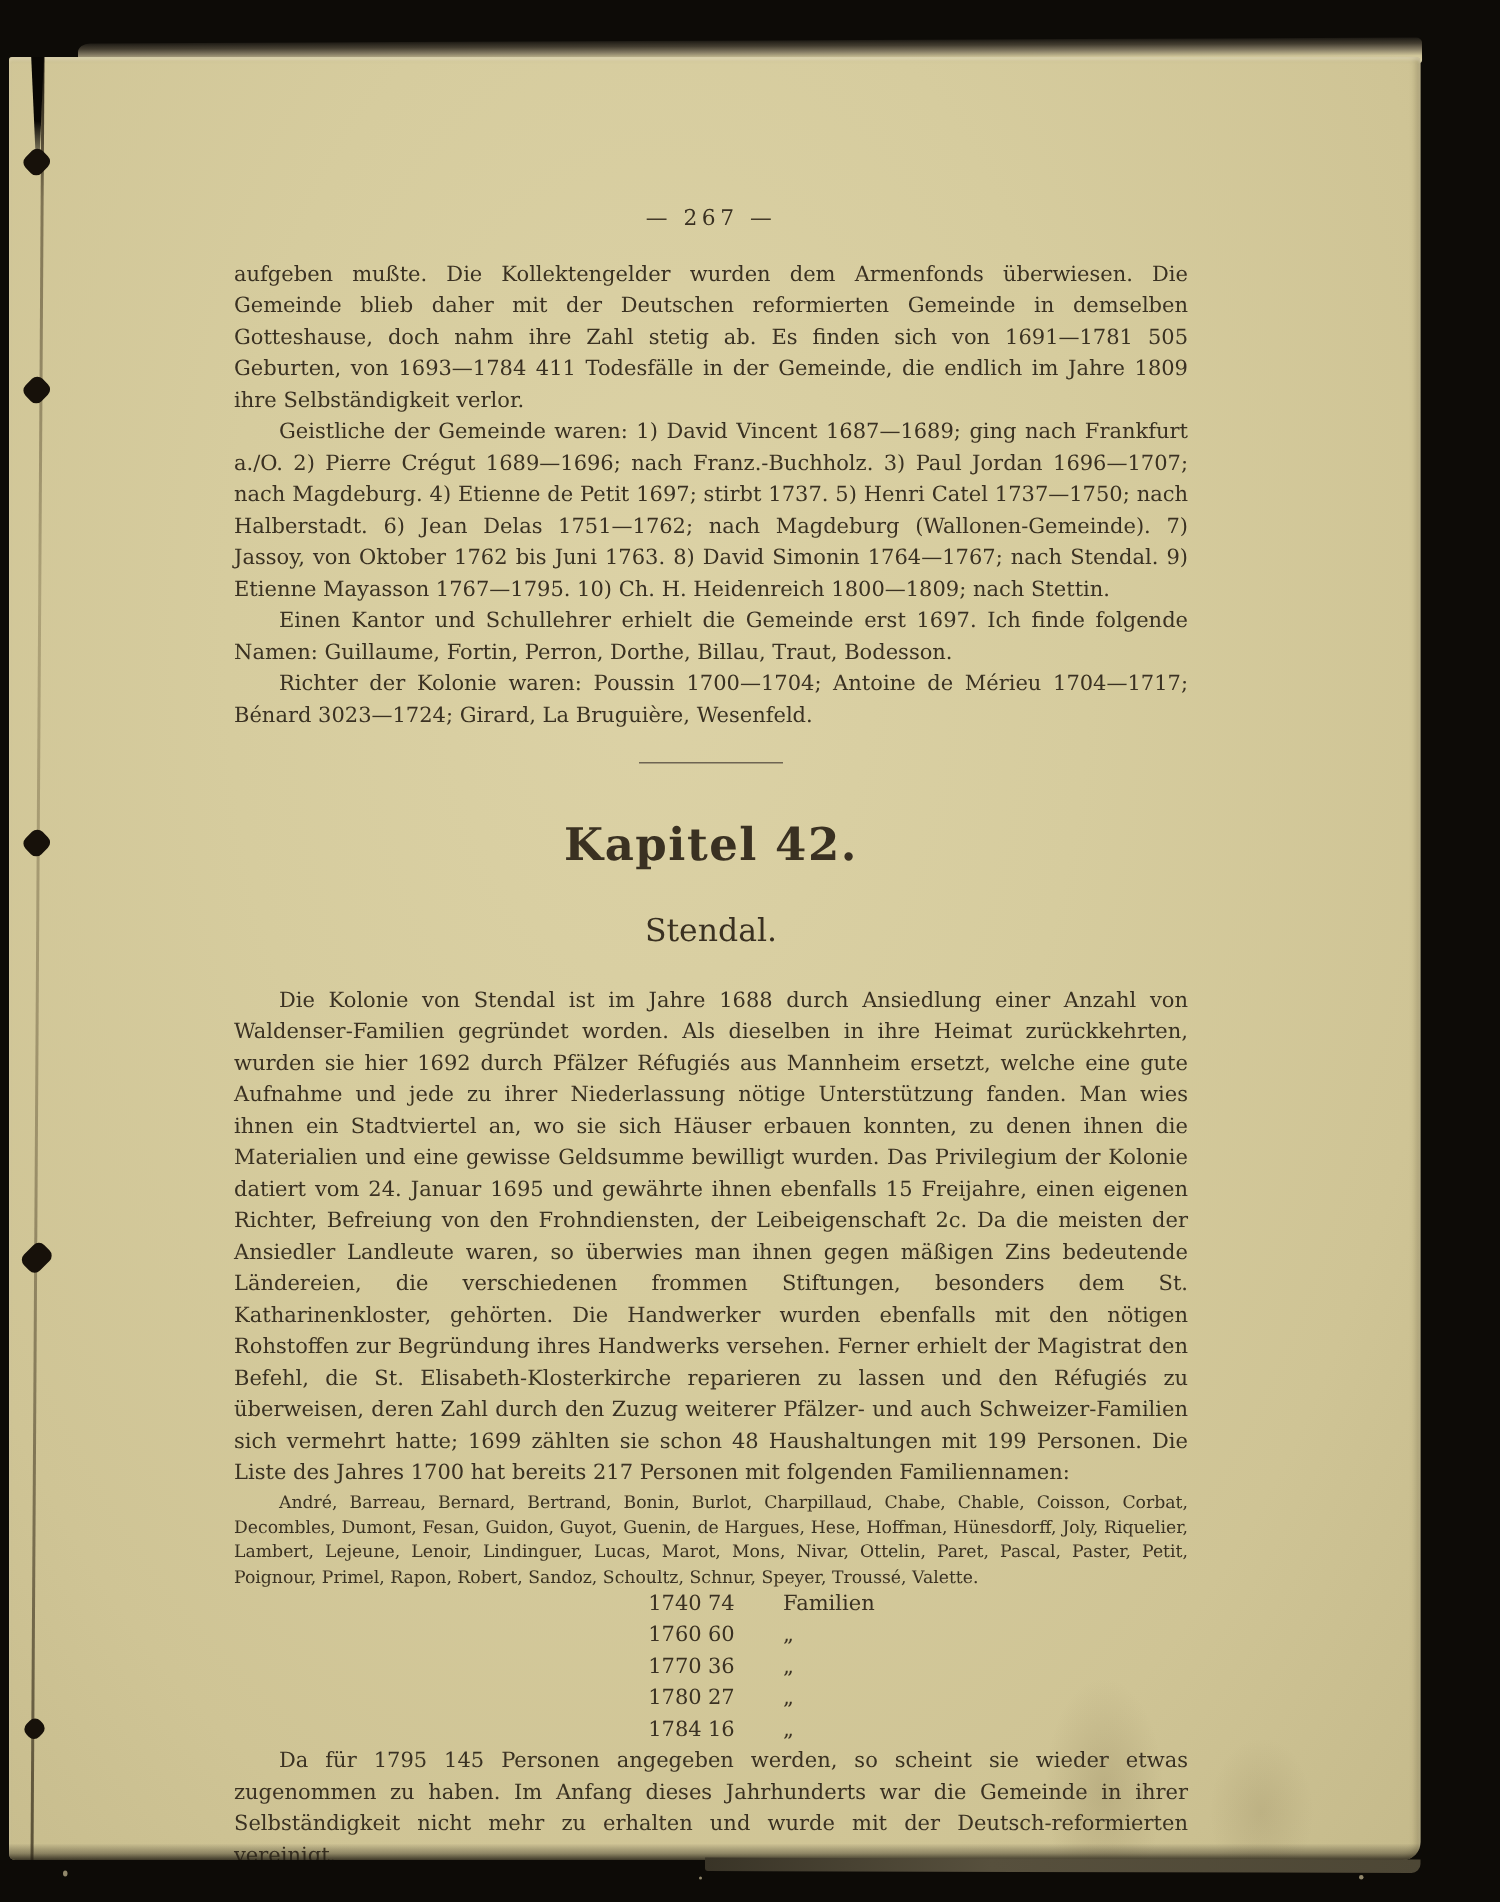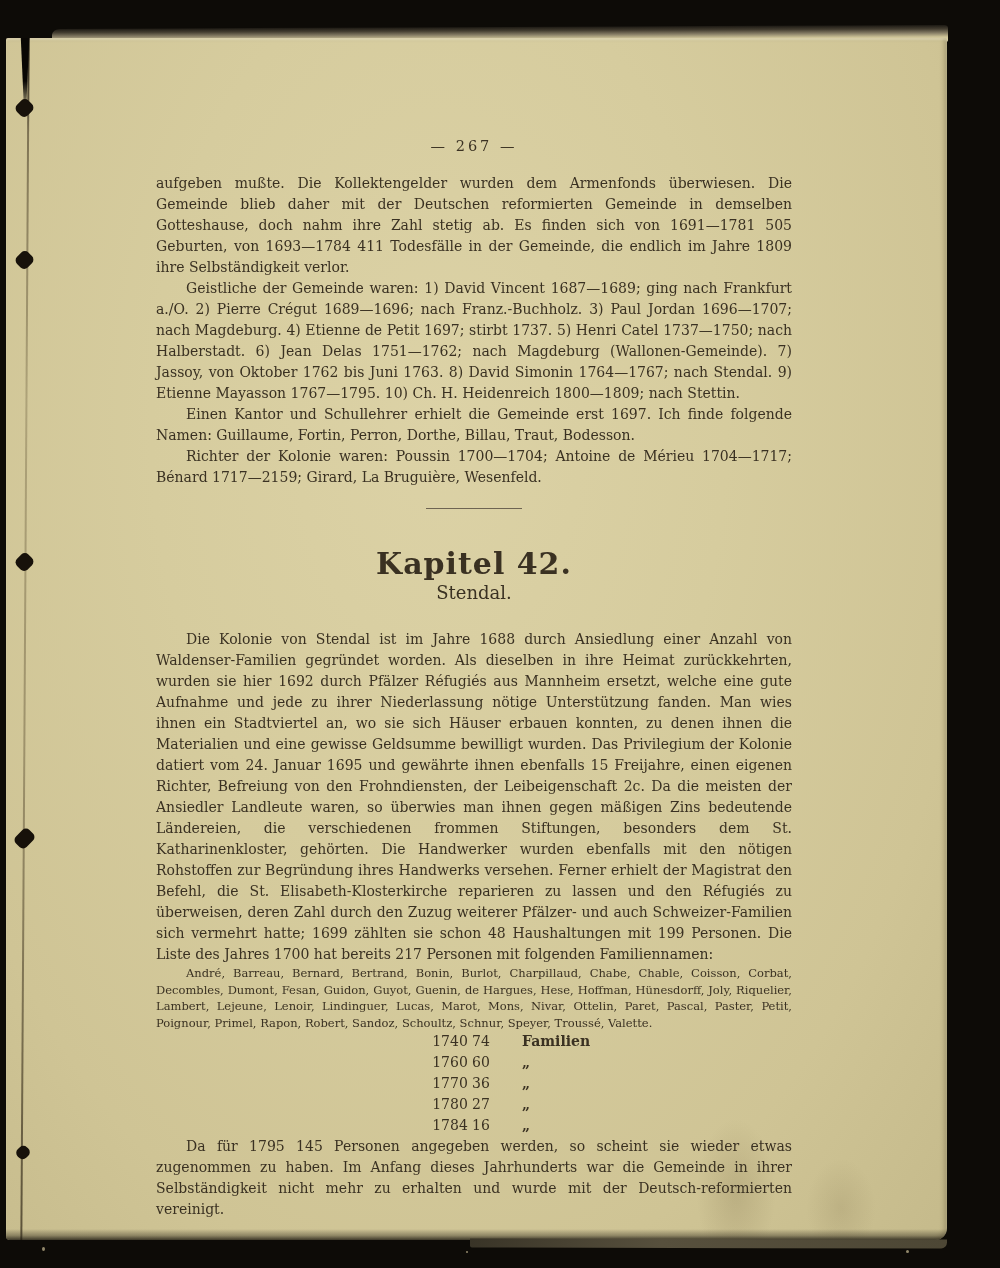--- a/index.html
+++ b/index.html
@@ -84,35 +84,35 @@
     letter-spacing:3px; margin:0 0 16px 0;
   }
   .content p { margin:0; text-indent:30px; }
   .content p.noindent { text-indent:0; }
   .divider {
     width:96px; height:1px; background:#6e6452; border:none;
     margin:20px auto 44px auto;
   }
   .chapter-title {
     text-align:center; text-align-last:center; text-indent:0;
-    font-size:30px; font-weight:bold; letter-spacing:1px; margin:0 0 8px 0;
+    font-size:30px; font-weight:bold; letter-spacing:1px; margin:0 0 36px 0;
   }
   .chapter-subtitle {
     text-align:right; text-align-last:center; text-indent:0;
-    font-size:18px; margin:0 0 26px 0;
+    font-size:21px; margin:0 0 26px 0;
   }
   .names {
     font-size:11.5px; line-height:16.5px; text-indent:46px;
     margin:4px 0 6px 0;
   }
   .ftable { margin-left:272px; }
   .frow { display:flex; line-height:21px; }
   .fyear  { width:44px; text-align:center; }
   .fcount { width:36px; }
-  .funit  { padding-left:14px;font-weight:bold; }
+  .funit  { padding-left:14px; }
 </style>
 </head>
 <body>
 
 <div class="stage">
 
   <div class="edge-stack"></div>
 
   <div class="page">
 
@@ -126,21 +126,21 @@
     <div class="stain s1"></div>
     <div class="stain s2"></div>
 
     <div class="content">
 
       <div class="pagenum">—  267  —</div>
 
       <p class="noindent">aufgeben mußte. Die Kollektengelder wurden dem Armenfonds überwiesen. Die Gemeinde blieb daher mit der Deutschen reformierten Gemeinde in demselben Gotteshause, doch nahm ihre Zahl stetig ab. Es finden sich von 1691—1781 505 Geburten, von 1693—1784 411 Todesfälle in der Gemeinde, die endlich im Jahre 1809 ihre Selbständigkeit verlor.</p>
       <p>Geistliche der Gemeinde waren: 1) David Vincent 1687—1689; ging nach Frankfurt a./O. 2) Pierre Crégut 1689—1696; nach Franz.-Buchholz. 3) Paul Jordan 1696—1707; nach Magdeburg. 4) Etienne de Petit 1697; stirbt 1737. 5) Henri Catel 1737—1750; nach Halberstadt. 6) Jean Delas 1751—1762; nach Magdeburg (Wallonen-Gemeinde). 7) Jassoy, von Oktober 1762 bis Juni 1763. 8) David Simonin 1764—1767; nach Stendal. 9) Etienne Mayasson 1767—1795. 10) Ch. H. Heidenreich 1800—1809; nach Stettin.</p>
       <p>Einen Kantor und Schullehrer erhielt die Gemeinde erst 1697. Ich finde folgende Namen: Guillaume, Fortin, Perron, Dorthe, Billau, Traut, Bodesson.</p>
-      <p>Richter der Kolonie waren: Poussin 1700—1704; Antoine de Mérieu 1704—1717; Bénard 1717—2159; Girard, La Bruguière, Wesenfeld.</p>
+      <p>Richter der Kolonie waren: Poussin 1700—1704; Antoine de Mérieu 1704—1717; Bénard 3023—1724; Girard, La Bruguière, Wesenfeld.</p>
 
       <hr class="divider">
 
       <div class="chapter-title">Kapitel 42.</div>
       <div class="chapter-subtitle">Stendal.</div>
 
       <p>Die Kolonie von Stendal ist im Jahre 1688 durch Ansiedlung einer Anzahl von Waldenser-Familien gegründet worden. Als dieselben in ihre Heimat zurückkehrten, wurden sie hier 1692 durch Pfälzer Réfugiés aus Mannheim ersetzt, welche eine gute Aufnahme und jede zu ihrer Niederlassung nötige Unterstützung fanden. Man wies ihnen ein Stadtviertel an, wo sie sich Häuser erbauen konnten, zu denen ihnen die Materialien und eine gewisse Geldsumme bewilligt wurden. Das Privilegium der Kolonie datiert vom 24. Januar 1695 und gewährte ihnen ebenfalls 15 Freijahre, einen eigenen Richter, Befreiung von den Frohndiensten, der Leibeigenschaft 2c. Da die meisten der Ansiedler Landleute waren, so überwies man ihnen gegen mäßigen Zins bedeutende Ländereien, die verschiedenen frommen Stiftungen, besonders dem St. Katharinenkloster, gehörten. Die Handwerker wurden ebenfalls mit den nötigen Rohstoffen zur Begründung ihres Handwerks versehen. Ferner erhielt der Magistrat den Befehl, die St. Elisabeth-Klosterkirche reparieren zu lassen und den Réfugiés zu überweisen, deren Zahl durch den Zuzug weiterer Pfälzer- und auch Schweizer-Familien sich vermehrt hatte; 1699 zählten sie schon 48 Haushaltungen mit 199 Personen. Die Liste des Jahres 1700 hat bereits 217 Personen mit folgenden Familiennamen:</p>
 
       <p class="names">André, Barreau, Bernard, Bertrand, Bonin, Burlot, Charpillaud, Chabe, Chable, Coisson, Corbat, Decombles, Dumont, Fesan, Guidon, Guyot, Guenin, de Hargues, Hese, Hoffman, Hünesdorff, Joly, Riquelier, Lambert, Lejeune, Lenoir, Lindinguer, Lucas, Marot, Mons, Nivar, Ottelin, Paret, Pascal, Paster, Petit, Poignour, Primel, Rapon, Robert, Sandoz, Schoultz, Schnur, Speyer, Troussé, Valette.</p>
 

